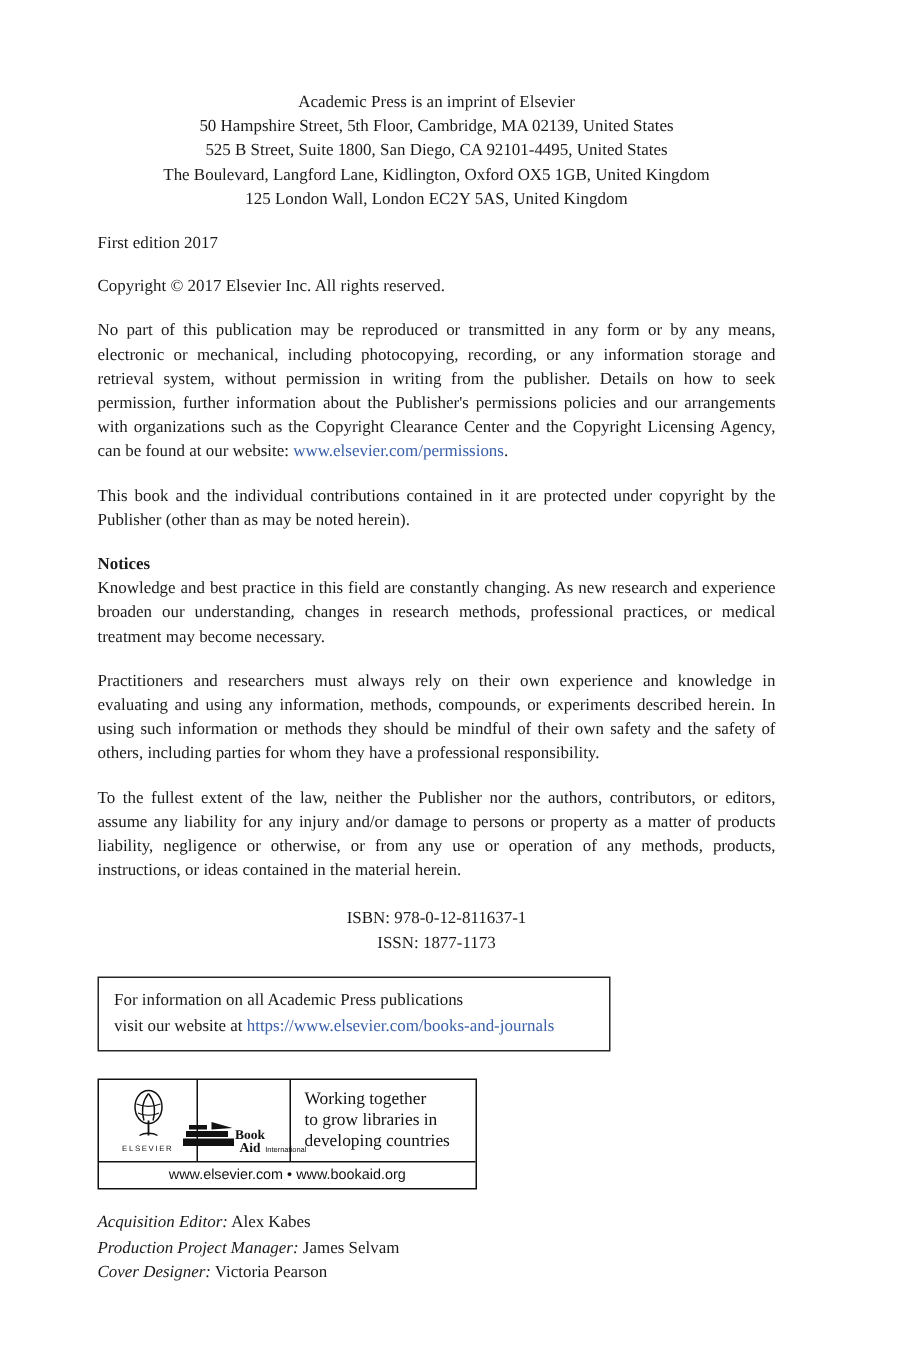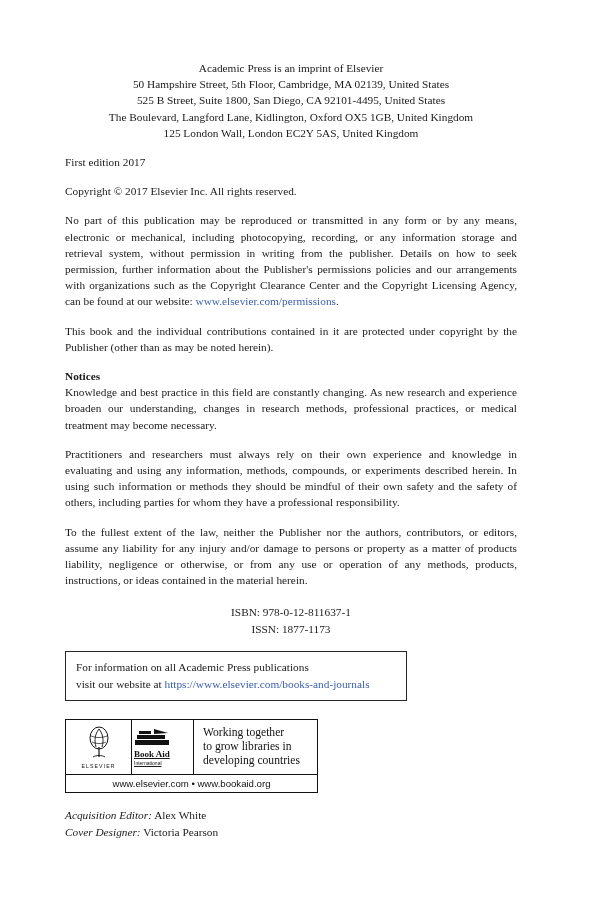--- a/index.html
+++ b/index.html
@@ -112,26 +112,24 @@
     font-family: "Liberation Sans", sans-serif;
     font-size: 5.2px;
     letter-spacing: 1.1px;
     margin-top: 3px;
     color: #111;
   }
   .bookaid-mark {
     width: 62px;
     border-right: 1px solid #111;
     display: flex;
-    flex-direction: column;
-    align-items: flex-start;
+    align-items: flex-end;
     justify-content: center;
     padding: 5px 2px 4px 2px;
     box-sizing: border-box;
-    text-decoration: underline;
   }
   .bookaid-name {
     font-family: "Liberation Serif", serif;
     font-weight: bold;
     font-size: 9px;
     line-height: 1.02;
     text-align: center;
     color: #111;
   }
   .bookaid-sub {
@@ -237,18 +235,19 @@
             <div>Working together</div>
             <div>to grow libraries in</div>
             <div>developing countries</div>
           </div>
         </div>
         <div class="logo-bottom">www.elsevier.com • www.bookaid.org</div>
       </div>
     </div>
 
     <div class="credits">
-      <div class="line"><span class="role">Acquisition Editor:</span> <span>Alex White</span></div>
+      <div class="line"><span class="role">Acquisition Editor:</span> <span>Alex Kabes</span></div>
+      <div class="line"><span class="role">Production Project Manager:</span> <span>James Selvam</span></div>
       <div class="line"><span class="role">Cover Designer:</span> <span>Victoria Pearson</span></div>
     </div>
 
   </div>
 </div>
 
 </body></html>

